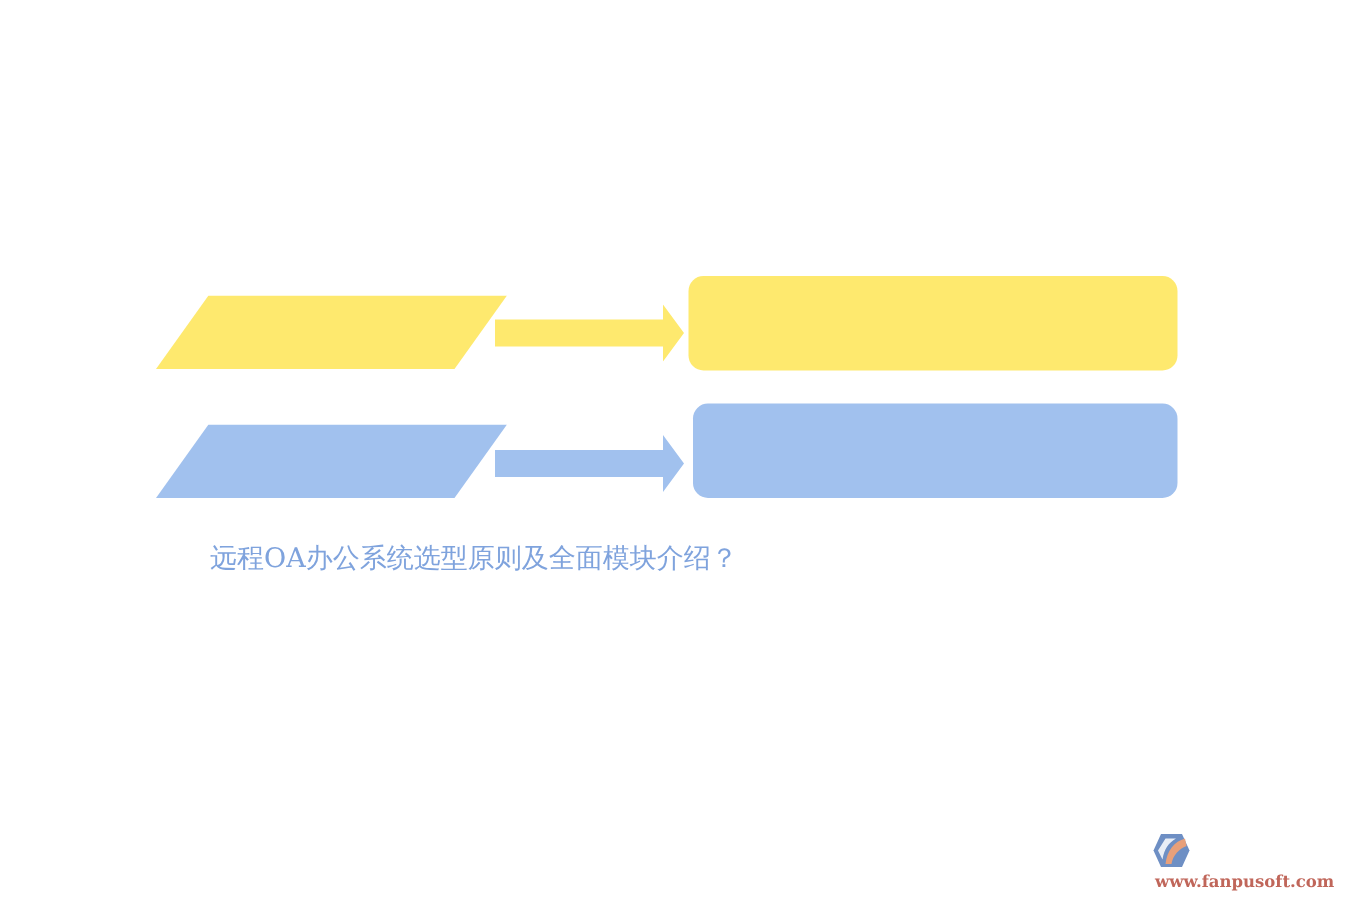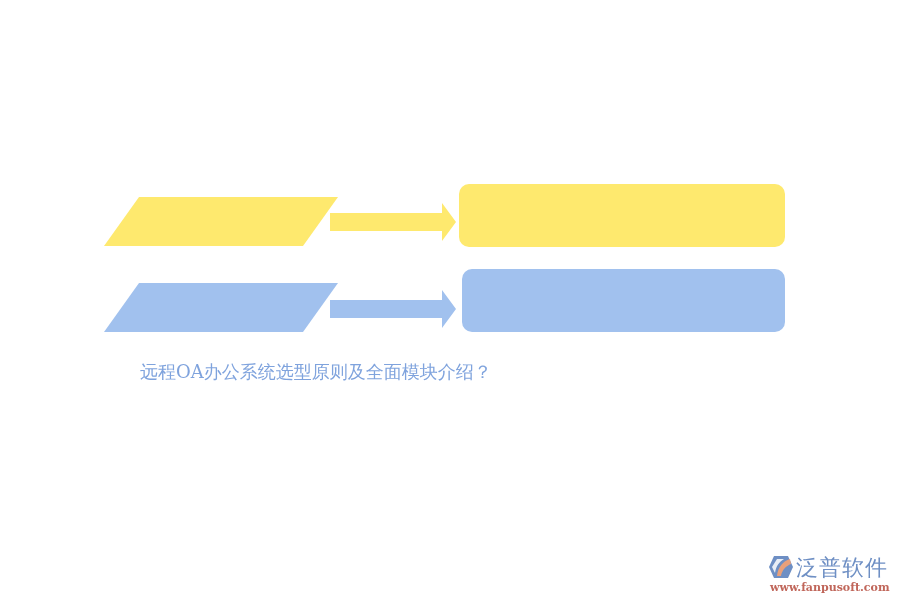--- a/index.html
+++ b/index.html
@@ -56,15 +56,14 @@
 <div class="title">远程OA办公系统选型原则及全面模块介绍？</div>
 
 <div class="logo">
   <div class="logo-icon">
     <svg width="26" height="24" viewBox="0 0 26 24">
       <polygon points="6,1 20,1 25,12 20,23 6,23 1,12" fill="#6e8fc4"></polygon>
       <path d="M9,21 C10,12 15,6 22,4 L23,9 C18,11 14,15 13,21 Z" fill="#e8a07a"></path>
       <path d="M4,12 L9,4 L16,4 C11,7 8,11 7,18 Z" fill="#ffffff" opacity="0.85"></path>
     </svg>
   </div>
-  <div class="logo-name">泛普软件</div>
   <div class="logo-url">www.fanpusoft.com</div>
 </div>
 
 </body></html>

